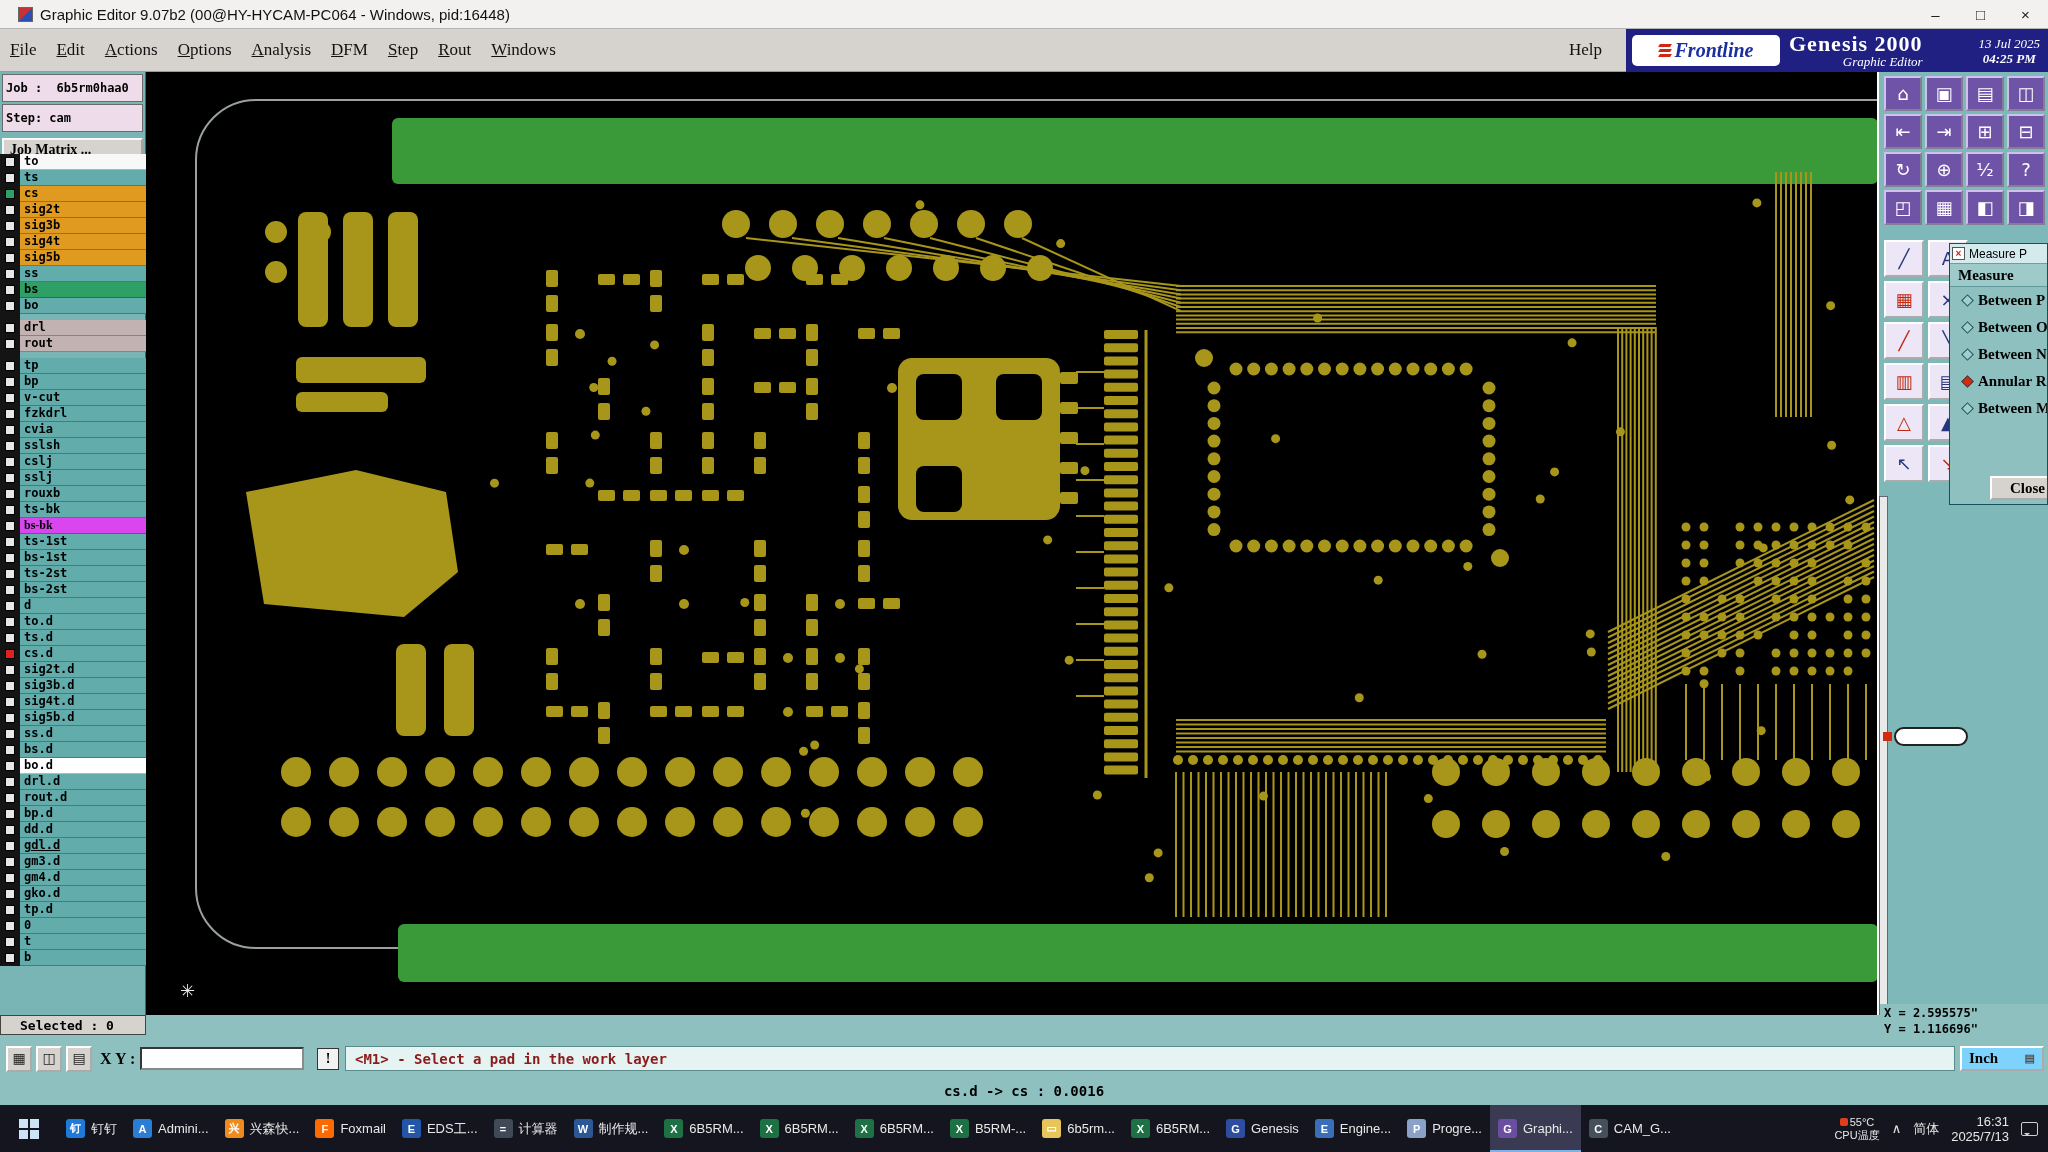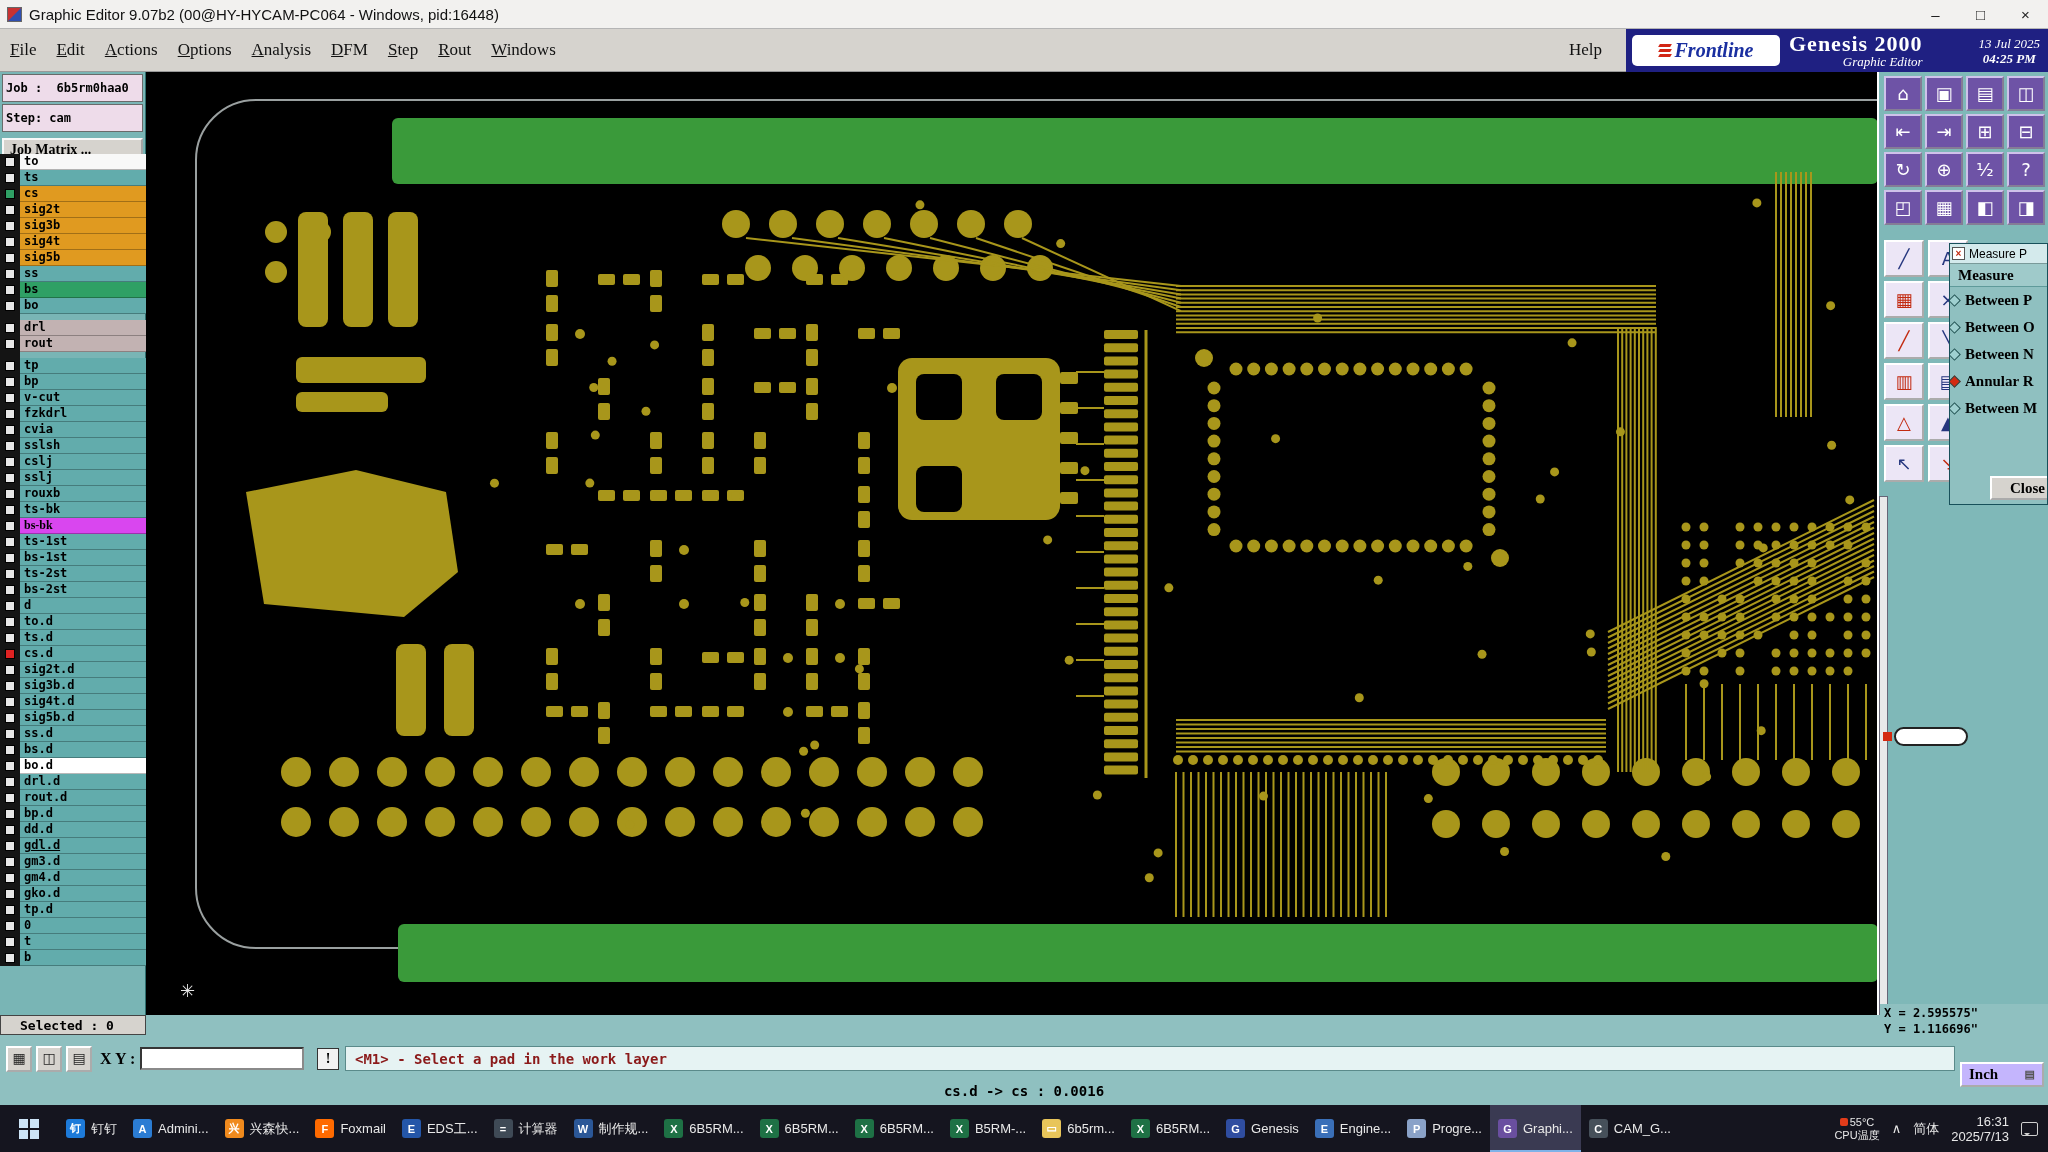--- a/index.html
+++ b/index.html
@@ -1,20 +1,20 @@
 <!DOCTYPE html>
 <html><head>
 <meta charset="utf-8">
 <style>
   *{margin:0;padding:0;box-sizing:border-box;}
   html,body{width:2048px;height:1152px;overflow:hidden;background:#000;}
   #app{position:relative;width:2048px;height:1152px;background:#8fc0c0;font-family:"Liberation Sans",sans-serif;}
 
   
-  #titlebar{position:absolute;left:0;top:0;width:2048px;height:29px;background:#f2f1ef;border-bottom:1px solid #b5b5b5;display:flex;align-items:center;padding-left:7px;font-size:15px;color:#111;}
+  #titlebar{position:absolute;left:0;top:0;width:2048px;height:29px;background:#f2f1ef;border-bottom:1px solid #b5b5b5;display:flex;align-items:center;padding-left:18px;font-size:15px;color:#111;}
   .app-icon{width:15px;height:15px;margin-right:7px;background:linear-gradient(135deg,#c83232 49%,#2f4fb0 51%);border:1px solid #666;}
   #win-controls{position:absolute;right:0;top:0;height:28px;display:flex;}
   .win-btn{width:45px;height:28px;display:flex;align-items:center;justify-content:center;font-size:15px;color:#222;}
 
   
   #menubar{position:absolute;left:0;top:29px;width:1626px;height:43px;background:#d6d3ce;border-bottom:1px solid #999;display:flex;align-items:center;font-family:"Liberation Serif",serif;font-size:17px;color:#111;}
   .menu-item{padding:0 10px;white-space:nowrap;}
   .menu-item u{text-decoration:underline;}
   #help-menu{margin-left:auto;margin-right:16px;padding:0 8px;}
   #banner{position:absolute;left:1626px;top:29px;width:422px;height:43px;background:#1f2082;display:flex;align-items:center;color:#fff;overflow:hidden;}
@@ -58,31 +58,31 @@
   .prog-led{width:9px;height:9px;background:#d42a10;}
   .prog-pill{width:74px;height:19px;border:2px solid #222;border-radius:10px;background:#fff;margin-left:2px;overflow:hidden;}
   .prog-fill{width:56%;height:100%;background:#e32b10;}
   #coords{position:absolute;left:1880px;top:1004px;width:168px;height:34px;background:#8fc0c0;font:bold 12px "DejaVu Sans Mono",monospace;color:#000;line-height:16px;padding:1px 4px;z-index:4;}
 
   
   #measure-panel{position:absolute;left:1949px;top:243px;width:99px;height:262px;background:#8fc0c0;border:1px solid #17505a;overflow:hidden;z-index:6;}
   .mp-title{height:20px;background:#d4eaec;border-bottom:1px solid #7a9a9a;display:flex;align-items:center;gap:4px;padding-left:2px;font:12px "Liberation Sans",sans-serif;color:#000;white-space:nowrap;}
   .mp-title .ic{width:13px;height:13px;background:#fff;border:1px solid #555;color:#c22a10;font:bold 10px "Liberation Sans",sans-serif;line-height:11px;text-align:center;flex:none;}
   .mp-head{height:23px;background:#9fcaca;border-bottom:1px solid #5f9a9a;font:bold 15px "Liberation Serif",serif;color:#000;display:flex;align-items:center;padding-left:8px;}
-  .mp-item{height:27px;display:flex;align-items:center;gap:6px;font:bold 15px "Liberation Serif",serif;color:#000;white-space:nowrap;}
+  .mp-item{height:27px;display:flex;align-items:center;gap:6px;font:bold 15px "Liberation Serif",serif;color:#000;white-space:nowrap;margin-left:13px;}
   .mp-item .dia{width:9px;height:9px;border:1px solid #1f4f4f;transform:rotate(45deg);flex:none;}
   #mp-close{position:absolute;left:40px;bottom:4px;width:160px;height:24px;background:#d6d3ce;border:2px outset #fff;font:bold 15px "Liberation Serif",serif;color:#000;padding-left:18px;line-height:20px;white-space:nowrap;}
 
   
   .small-btn{position:absolute;top:1046px;width:26px;height:26px;background:#d6d3ce;border:2px outset #fff;font-size:14px;text-align:center;line-height:21px;color:#222;}
   #xy-label{position:absolute;left:100px;top:1050px;font:bold 16px "Liberation Serif",serif;color:#000;}
   #xy-input{position:absolute;left:140px;top:1047px;width:164px;height:23px;background:#fff;border:2px inset #8a8a8a;font:13px "DejaVu Sans Mono",monospace;padding-left:3px;}
   #warn-btn{position:absolute;left:317px;top:1048px;width:22px;height:22px;background:#f2f2f2;border:1px solid #333;font:bold 14px "Liberation Serif",serif;text-align:center;line-height:20px;}
   #message-bar{position:absolute;left:345px;top:1046px;width:1610px;height:25px;background:#e6f3f3;border:1px solid #5a8a8a;font:bold 14px "DejaVu Sans Mono",monospace;color:#8b1a1a;display:flex;align-items:center;padding-left:9px;white-space:nowrap;overflow:hidden;}
-  #inch-btn{position:absolute;left:1960px;top:1046px;width:84px;height:25px;background:#c4b5fd;border:2px outset #fff;font:bold 15px "Liberation Serif",serif;color:#000;display:flex;align-items:center;justify-content:space-between;padding:0 7px;margin-top:16px;}
+  #inch-btn{position:absolute;left:1960px;top:1046px;width:84px;height:25px;background:#7dd3fc;border:2px outset #fff;font:bold 15px "Liberation Serif",serif;color:#000;display:flex;align-items:center;justify-content:space-between;padding:0 7px;}
   #inch-btn .grip{font-size:11px;color:#555;}
   #status-line{position:absolute;left:0;top:1078px;width:2048px;height:26px;display:flex;align-items:center;justify-content:center;font:bold 14px "DejaVu Sans Mono",monospace;color:#000;}
 
   
   #taskbar{position:absolute;left:0;top:1105px;width:2048px;height:47px;background:#15151f;display:flex;align-items:stretch;color:#e8e8e8;}
   #start-btn{width:58px;display:flex;align-items:center;justify-content:center;flex:none;}
   .win-logo{display:grid;grid-template-columns:9px 9px;grid-template-rows:9px 9px;gap:2px;}
   .win-logo span{background:#cde4f7;}
   #tb-items{display:flex;align-items:stretch;min-width:0;overflow:hidden;}
   .tb-item{display:flex;align-items:center;gap:6px;padding:0 8px;max-width:100px;min-width:0;font-size:13px;white-space:nowrap;overflow:hidden;flex-shrink:1;}

